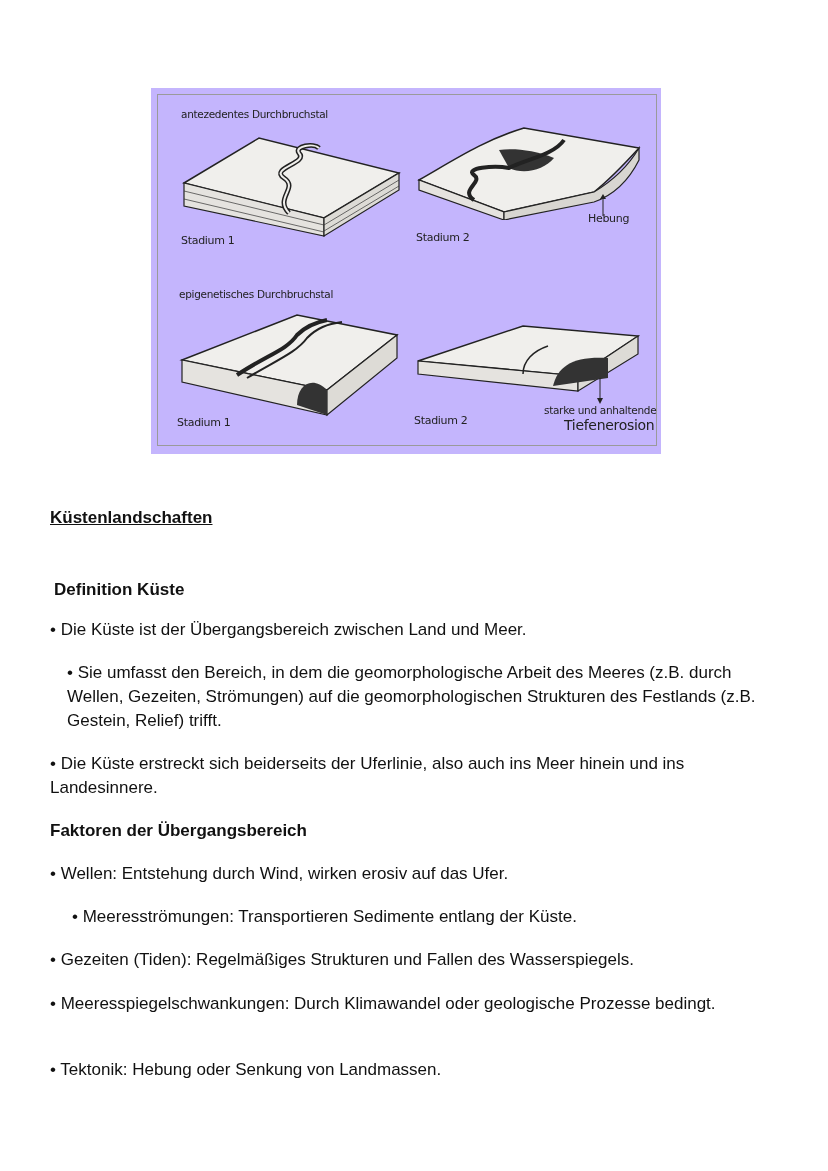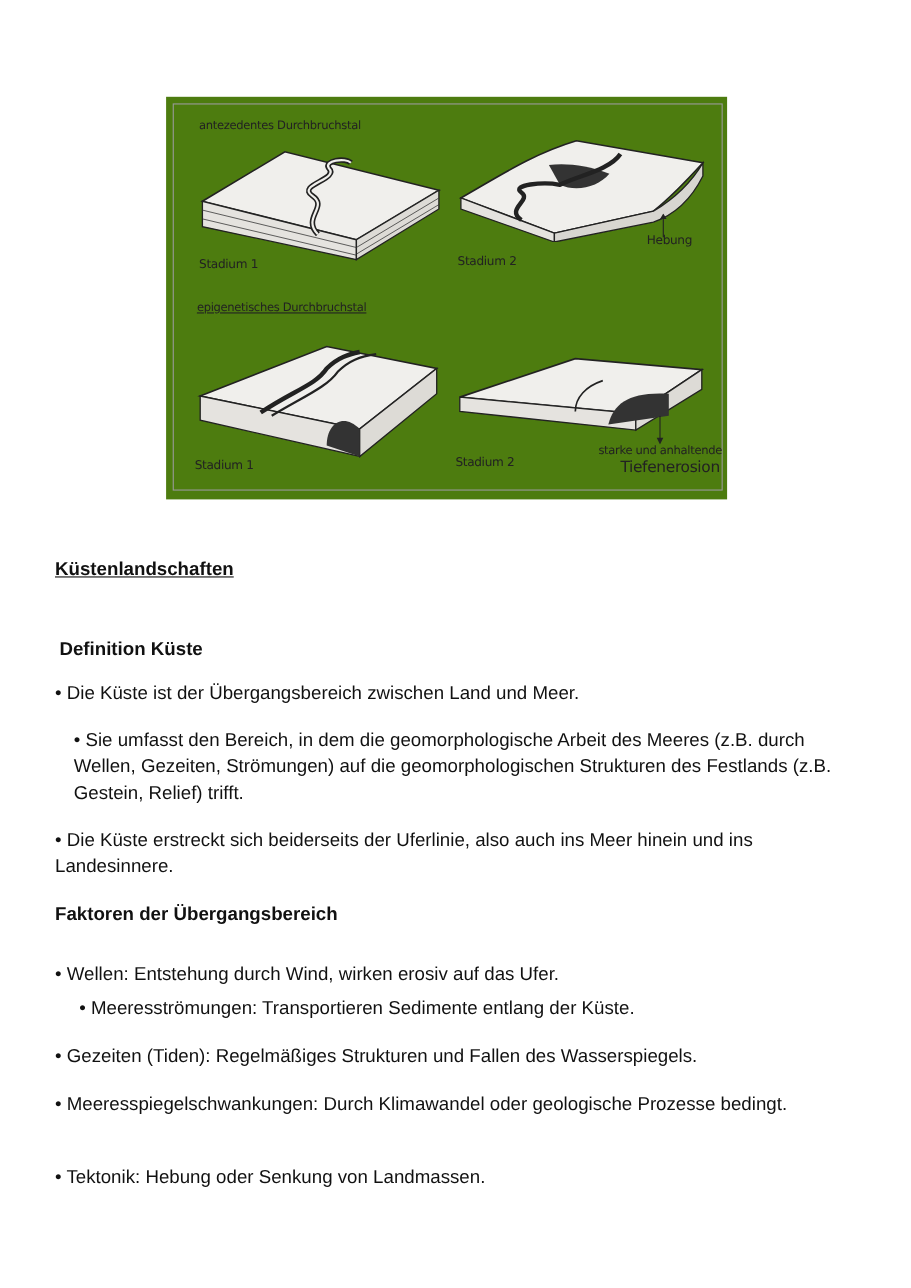--- a/index.html
+++ b/index.html
@@ -1,19 +1,19 @@
 <!DOCTYPE html>
 <html><head>
 <meta charset="utf-8">
 <style>
   html, body { margin: 0; padding: 0; background: #ffffff; }
   body { width: 828px; height: 1171px; position: relative; overflow: hidden;
          font-family: "Liberation Sans", "DejaVu Sans", sans-serif; color: #111; }
   .figure { position: absolute; left: 151px; top: 88px; width: 510px; height: 366px;
-            background: #4d7c0f; }
+            background: #c4b5fd; }
   .figure-frame { position: absolute; left: 6px; top: 6px; width: 498px; height: 350px;
                   border: 1px solid #9a9a9a; }
   .fig-label { position: absolute; font-size: 11px; color: #222; font-family: "DejaVu Sans", sans-serif;
                letter-spacing: -0.3px; }
   .fig-title { font-size: 10.5px; }
   .fig-svg { position: absolute; }
   .text { position: absolute; left: 50px; width: 740px; font-size: 17px; line-height: 24px; }
   .heading-u { font-weight: bold; text-decoration: underline; }
   .heading { font-weight: bold; }
 </style>
@@ -47,21 +47,21 @@
     <path d="M85,30 C100,28 120,30 140,38 C130,50 110,55 95,48 Z" fill="#333"></path>
     <path d="M60,80 C45,70 70,62 60,55 C50,48 80,45 95,48 C110,40 140,35 150,20" fill="none" stroke="#222" stroke-width="4"></path>
   </svg>
   <svg class="fig-svg" style="left:448px; top:106px;" width="8" height="22" viewBox="0 0 8 22">
     <line x1="4" y1="22" x2="4" y2="3" stroke="#222" stroke-width="1"></line>
     <polygon points="1,5 4,0 7,5" fill="#222"></polygon>
   </svg>
   <span class="fig-label" style="left:437px; top:124px;">Hebung</span>
   <span class="fig-label" style="left:265px; top:143px;">Stadium 2</span>
 
-  <span class="fig-label fig-title" style="left:28px; top:186px;text-decoration:underline;">epigenetisches Durchbruchstal</span>
+  <span class="fig-label fig-title" style="left:28px; top:200px;">epigenetisches Durchbruchstal</span>
 
   <svg class="fig-svg" style="left:26px; top:222px;" width="225" height="108" viewBox="0 0 225 108">
     <polygon points="5,50 120,5 220,25 150,80" fill="#f0efec" stroke="#222" stroke-width="1.5"></polygon>
     <polygon points="5,50 150,80 150,105 5,72" fill="#e5e3df" stroke="#222" stroke-width="1.2"></polygon>
     <polygon points="150,80 220,25 220,48 150,105" fill="#dddbd6" stroke="#222" stroke-width="1.2"></polygon>
     <path d="M120,95 C120,75 135,65 150,80 L150,105 Z" fill="#333"></path>
     <path d="M60,65 C90,45 110,40 120,25 C130,15 140,12 150,10" fill="none" stroke="#222" stroke-width="4"></path>
     <path d="M70,68 C100,50 120,42 130,28 C140,18 150,14 165,12" fill="none" stroke="#222" stroke-width="2"></path>
   </svg>
   <span class="fig-label" style="left:26px; top:328px;">Stadium 1</span>
@@ -84,17 +84,17 @@
 
 <div class="text heading-u" style="top:506px;">Küstenlandschaften</div>
 <div class="text heading" style="top:578px; left:54px;">Definition Küste</div>
 
 <div class="text" style="top:618px;">• Die Küste ist der Übergangsbereich zwischen Land und Meer.</div>
 <div class="text" style="top:661px; width:700px;margin-left:17px;">• Sie umfasst den Bereich, in dem die geomorphologische Arbeit des Meeres (z.B. durch Wellen, Gezeiten, Strömungen) auf die geomorphologischen Strukturen des Festlands (z.B. Gestein, Relief) trifft.</div>
 <div class="text" style="top:752px; width:715px;">• Die Küste erstreckt sich beiderseits der Uferlinie, also auch ins Meer hinein und ins Landesinnere.</div>
 
 <div class="text heading" style="top:819px;">Faktoren der Übergangsbereich</div>
 
-<div class="text" style="top:862px;margin-top:12px;">• Wellen: Entstehung durch Wind, wirken erosiv auf das Ufer.</div>
+<div class="text" style="top:862px;">• Wellen: Entstehung durch Wind, wirken erosiv auf das Ufer.</div>
 <div class="text" style="top:905px;margin-left:22px;">• Meeresströmungen: Transportieren Sedimente entlang der Küste.</div>
 <div class="text" style="top:948px;">• Gezeiten (Tiden): Regelmäßiges Strukturen und Fallen des Wasserspiegels.</div>
 <div class="text" style="top:992px; width:680px;">• Meeresspiegelschwankungen: Durch Klimawandel oder geologische Prozesse bedingt.</div>
 <div class="text" style="top:1058px;">• Tektonik: Hebung oder Senkung von Landmassen.</div>
 
 </body></html>

